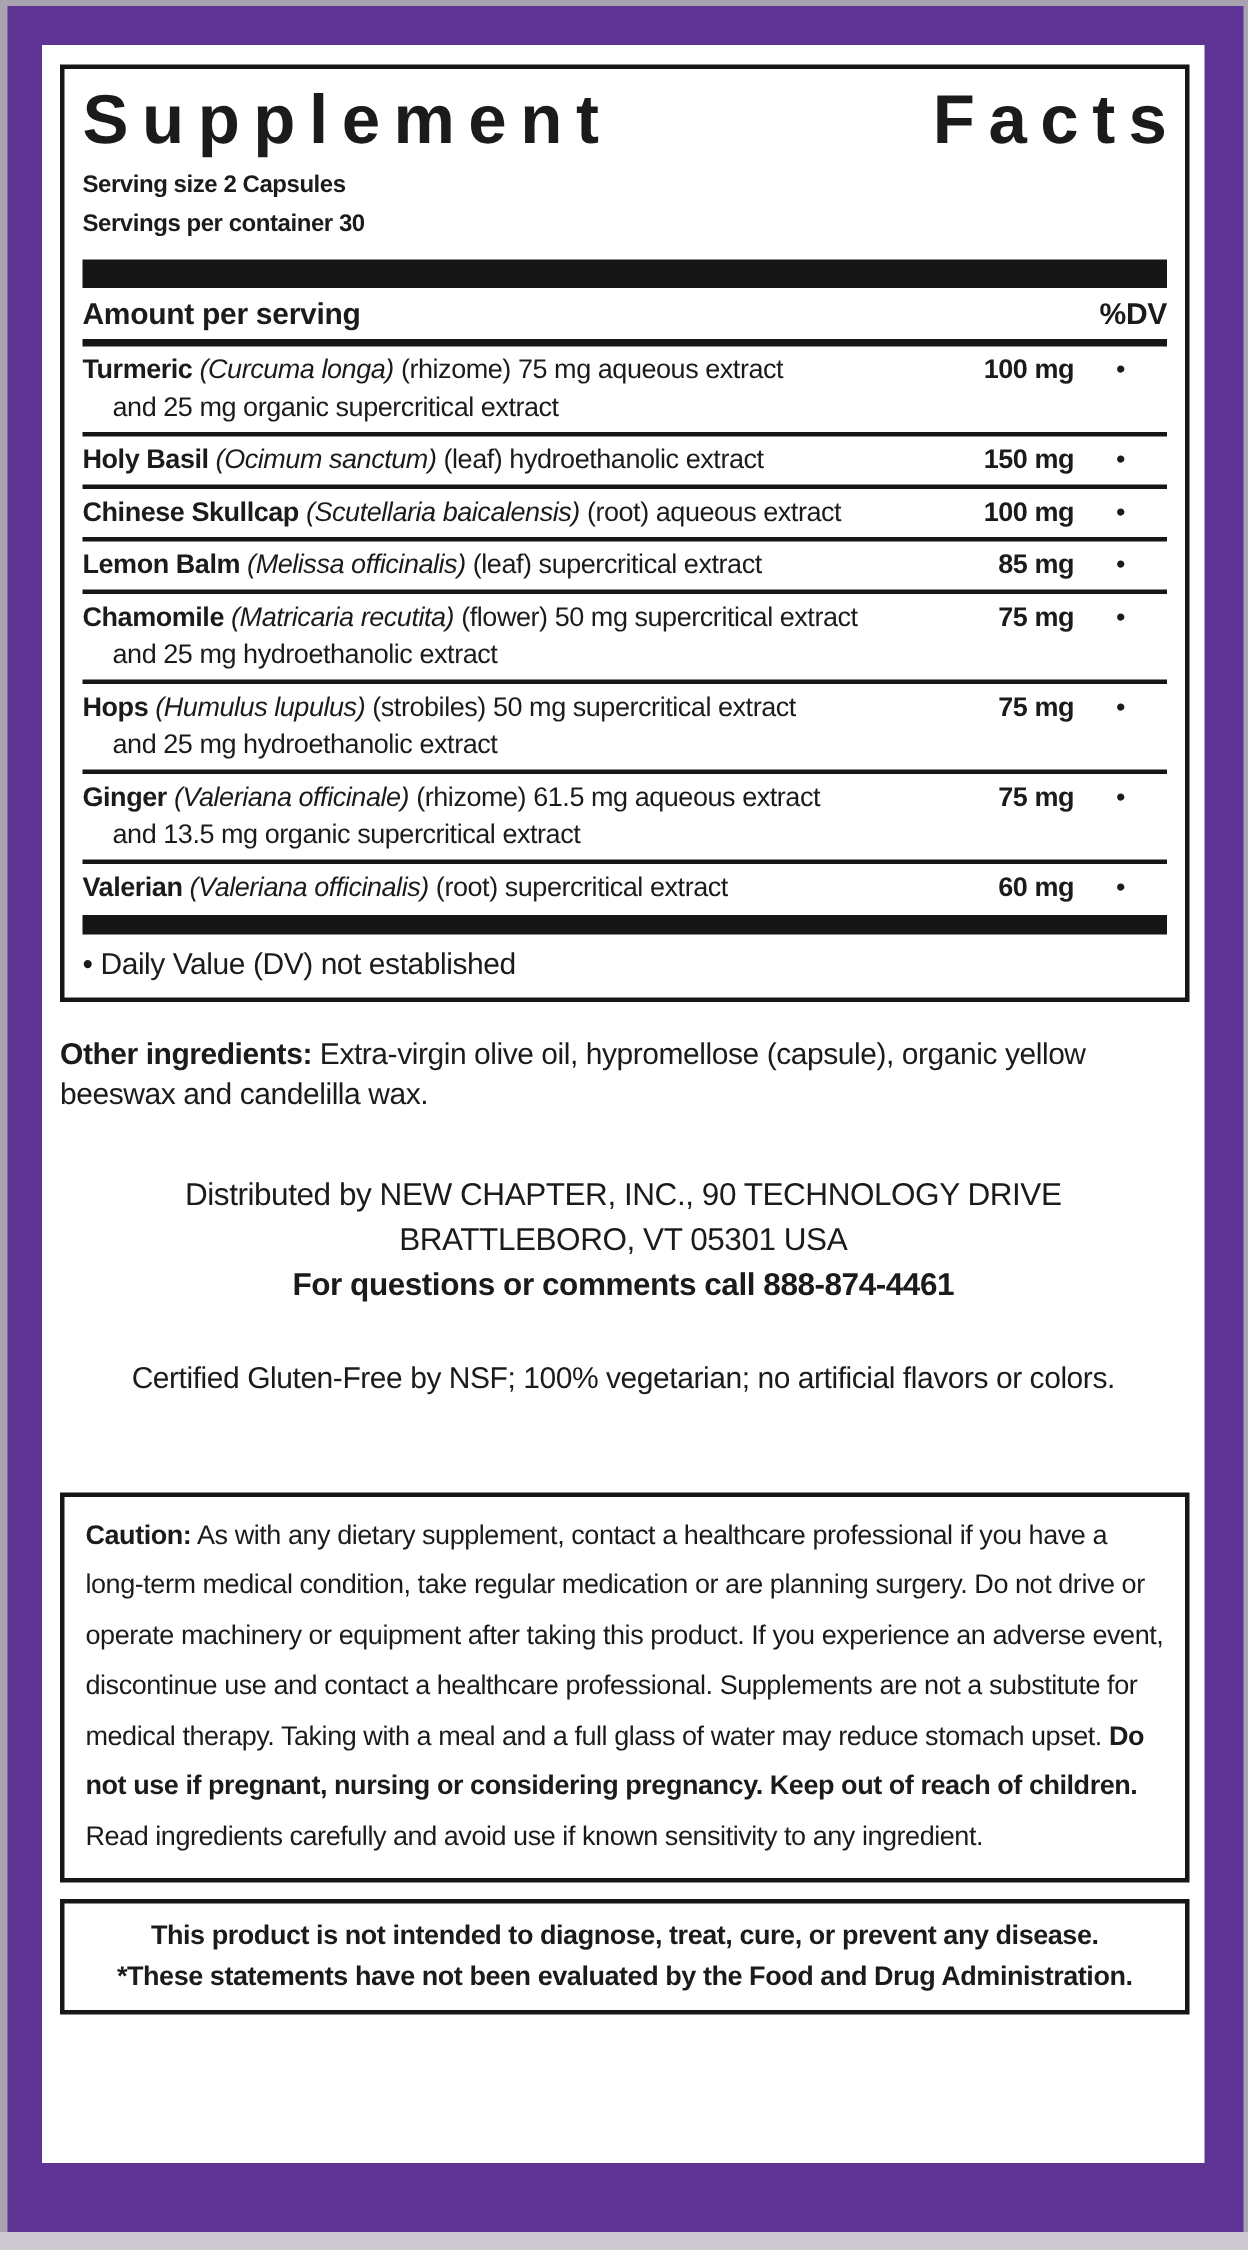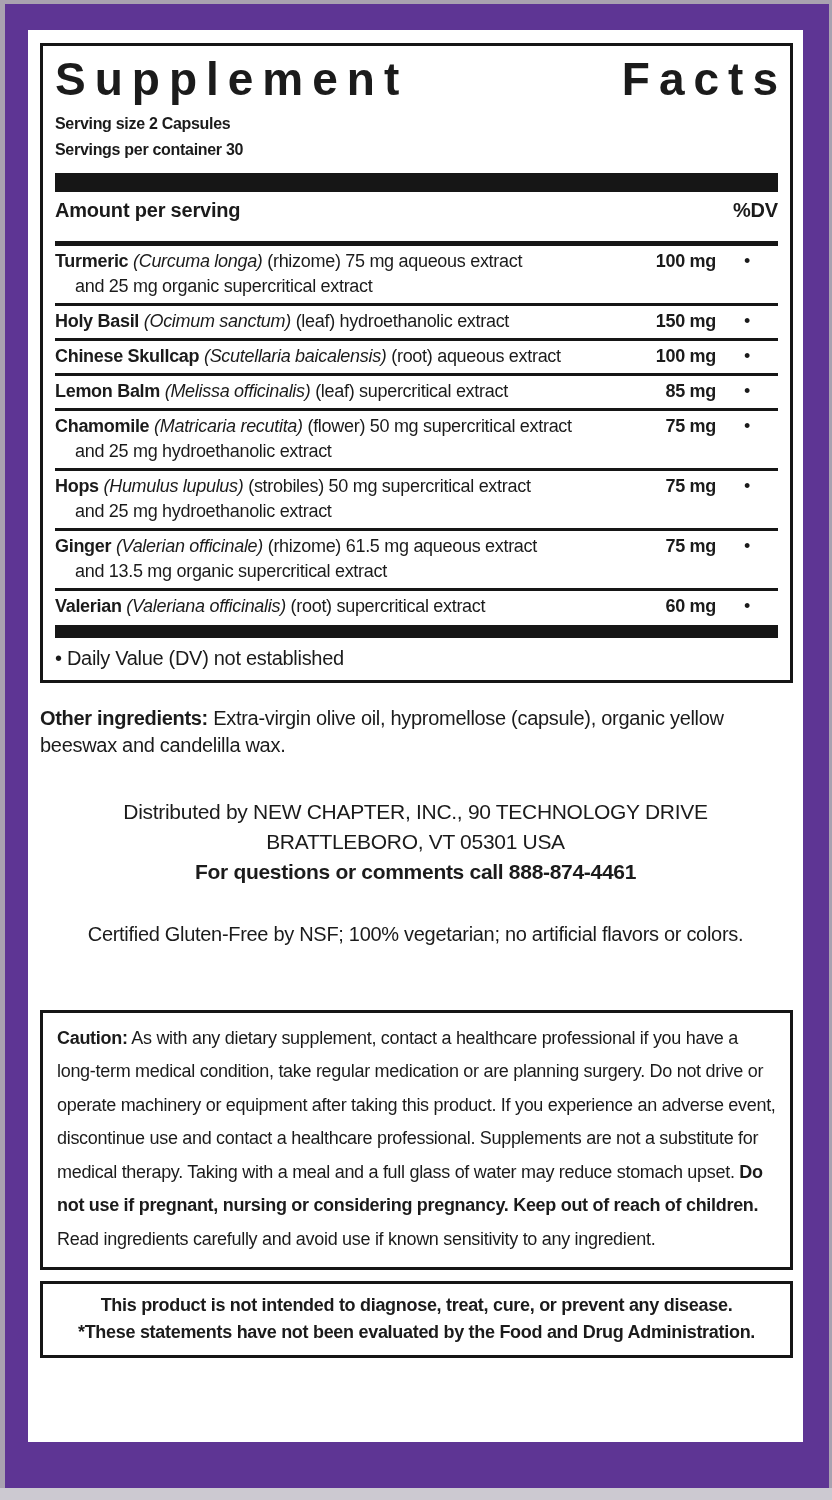--- a/index.html
+++ b/index.html
@@ -33,21 +33,21 @@
   .sf-title {
     display: flex; justify-content: space-between; align-items: baseline;
     font-weight: bold; font-size: 46px; letter-spacing: 9px;
     padding: 2px 0 6px 0; line-height: 1.1; white-space: nowrap;
   }
   .sf-title span:last-child { margin-right: -9px; text-align: right; }
   .serving-line { font-weight: bold; font-size: 16px; line-height: 26px; letter-spacing: -0.3px; }
   .bar-thick { height: 19px; background: #161616; margin-top: 10px; }
   .amount-row {
     display: flex; justify-content: space-between; align-items: flex-end;
-    font-weight: bold; font-size: 20px; padding: 7px 0 19px 0;
+    font-weight: bold; font-size: 20px; padding: 7px 0 4px 0;
     border-bottom: 5px solid #161616;
   }
   .ing-row {
     display: grid; grid-template-columns: 1fr 90px 62px;
     padding: 3px 0 4px 0; border-bottom: 3px solid #161616;
     font-size: 18px; line-height: 25px; letter-spacing: -0.3px;
   }
   .ing-row.last { border-bottom: none; }
   .ing-name { font-weight: bold; }
   .latin { font-style: italic; }
@@ -165,21 +165,21 @@
         <span>(strobiles) 50 mg supercritical extract</span>
         <div class="ing-line2">and 25 mg hydroethanolic extract</div>
       </div>
       <div class="ing-amt">75 mg</div>
       <div class="ing-dv">•</div>
     </div>
 
     <div class="ing-row">
       <div>
         <span class="ing-name">Ginger</span>
-        <span class="latin">(Valerian officinale)</span>
+        <span class="latin">(Valeriana officinale)</span>
         <span>(rhizome) 61.5 mg aqueous extract</span>
         <div class="ing-line2">and 13.5 mg organic supercritical extract</div>
       </div>
       <div class="ing-amt">75 mg</div>
       <div class="ing-dv">•</div>
     </div>
 
     <div class="ing-row last">
       <div>
         <span class="ing-name">Valerian</span>

